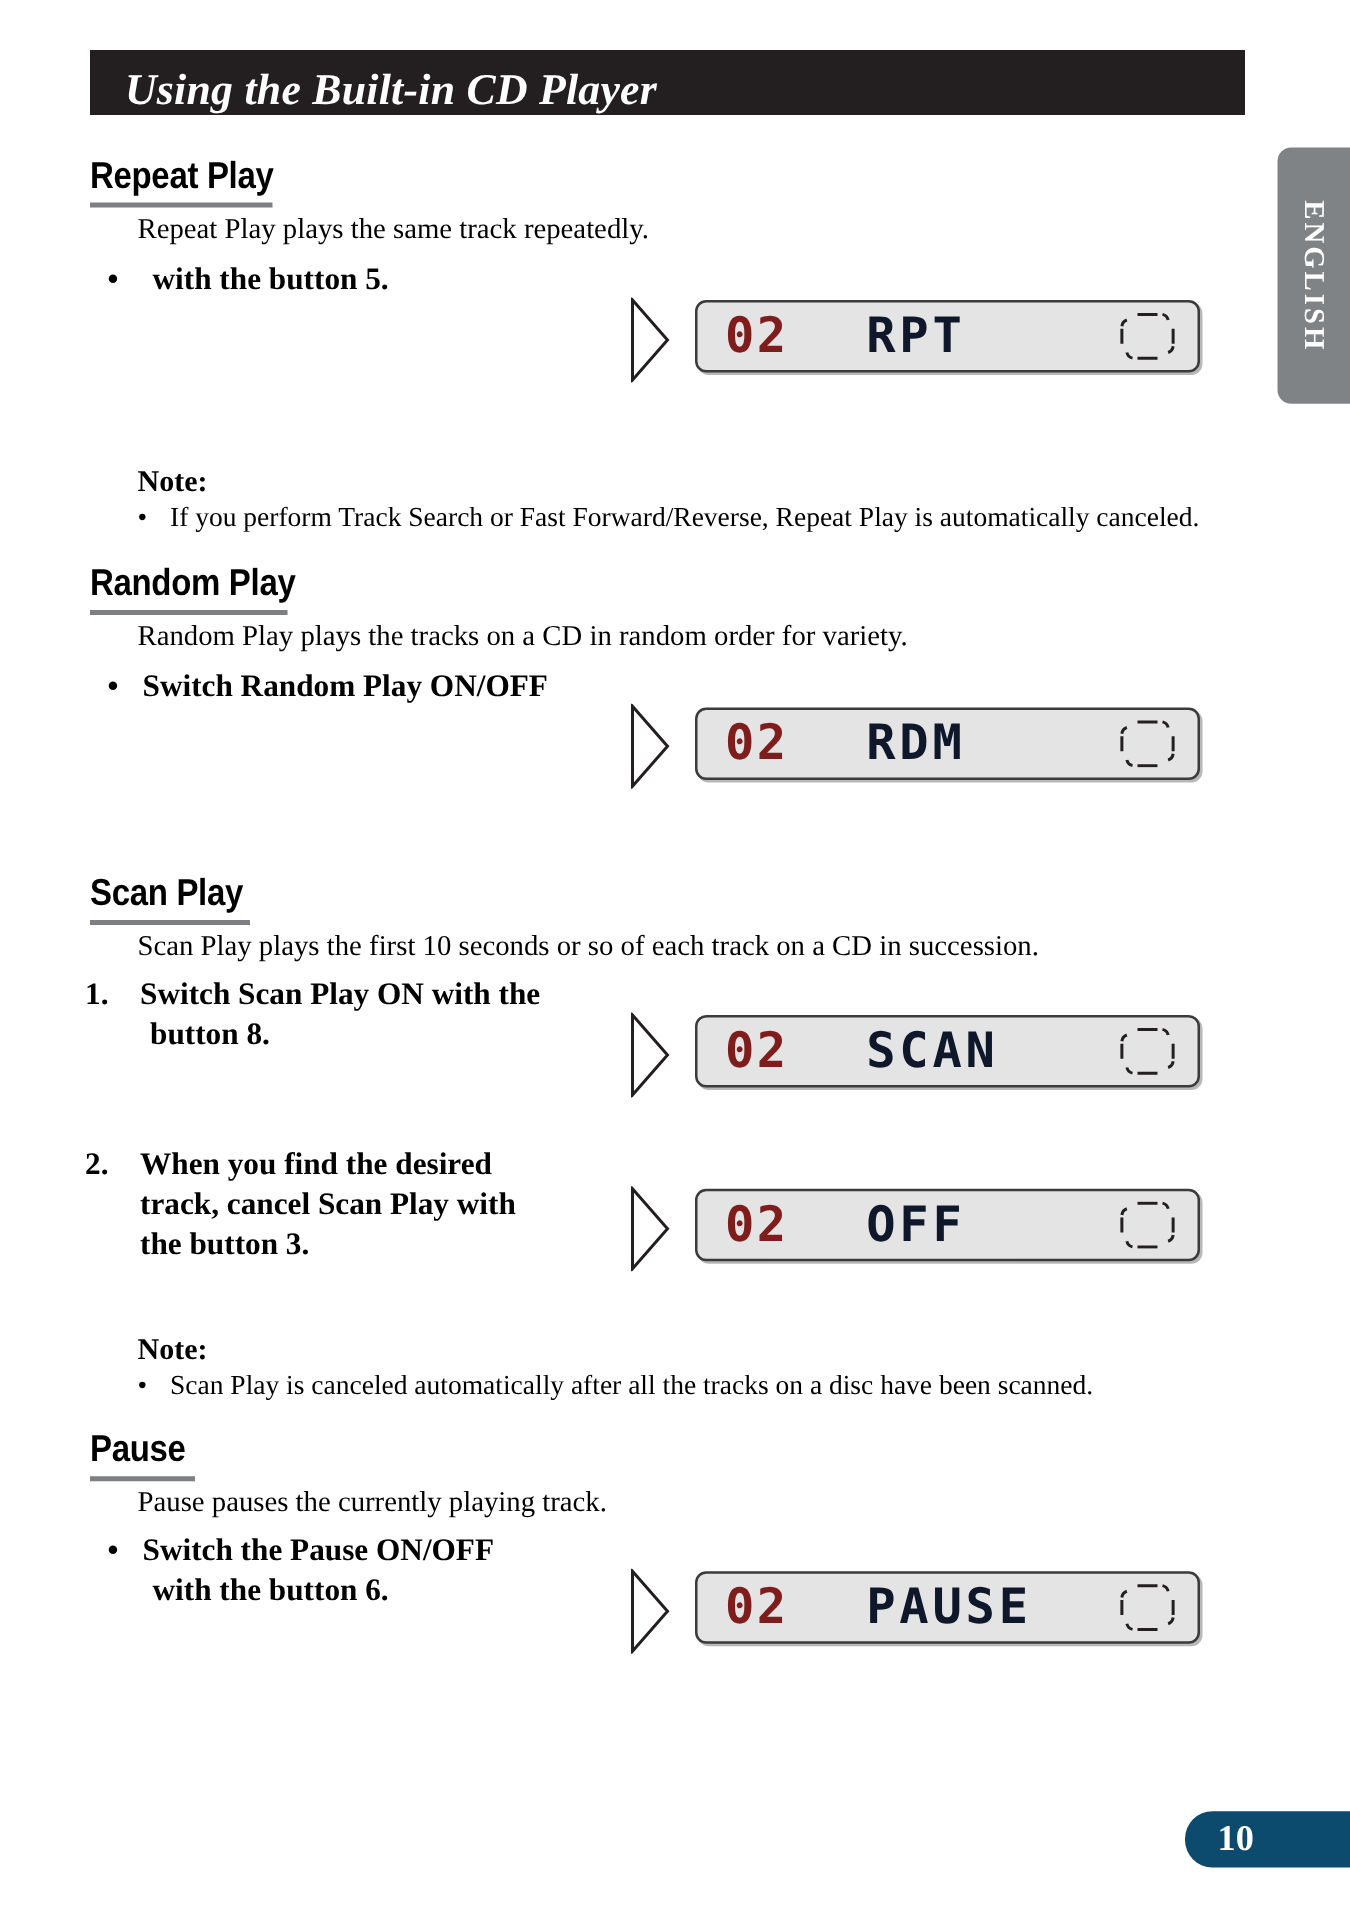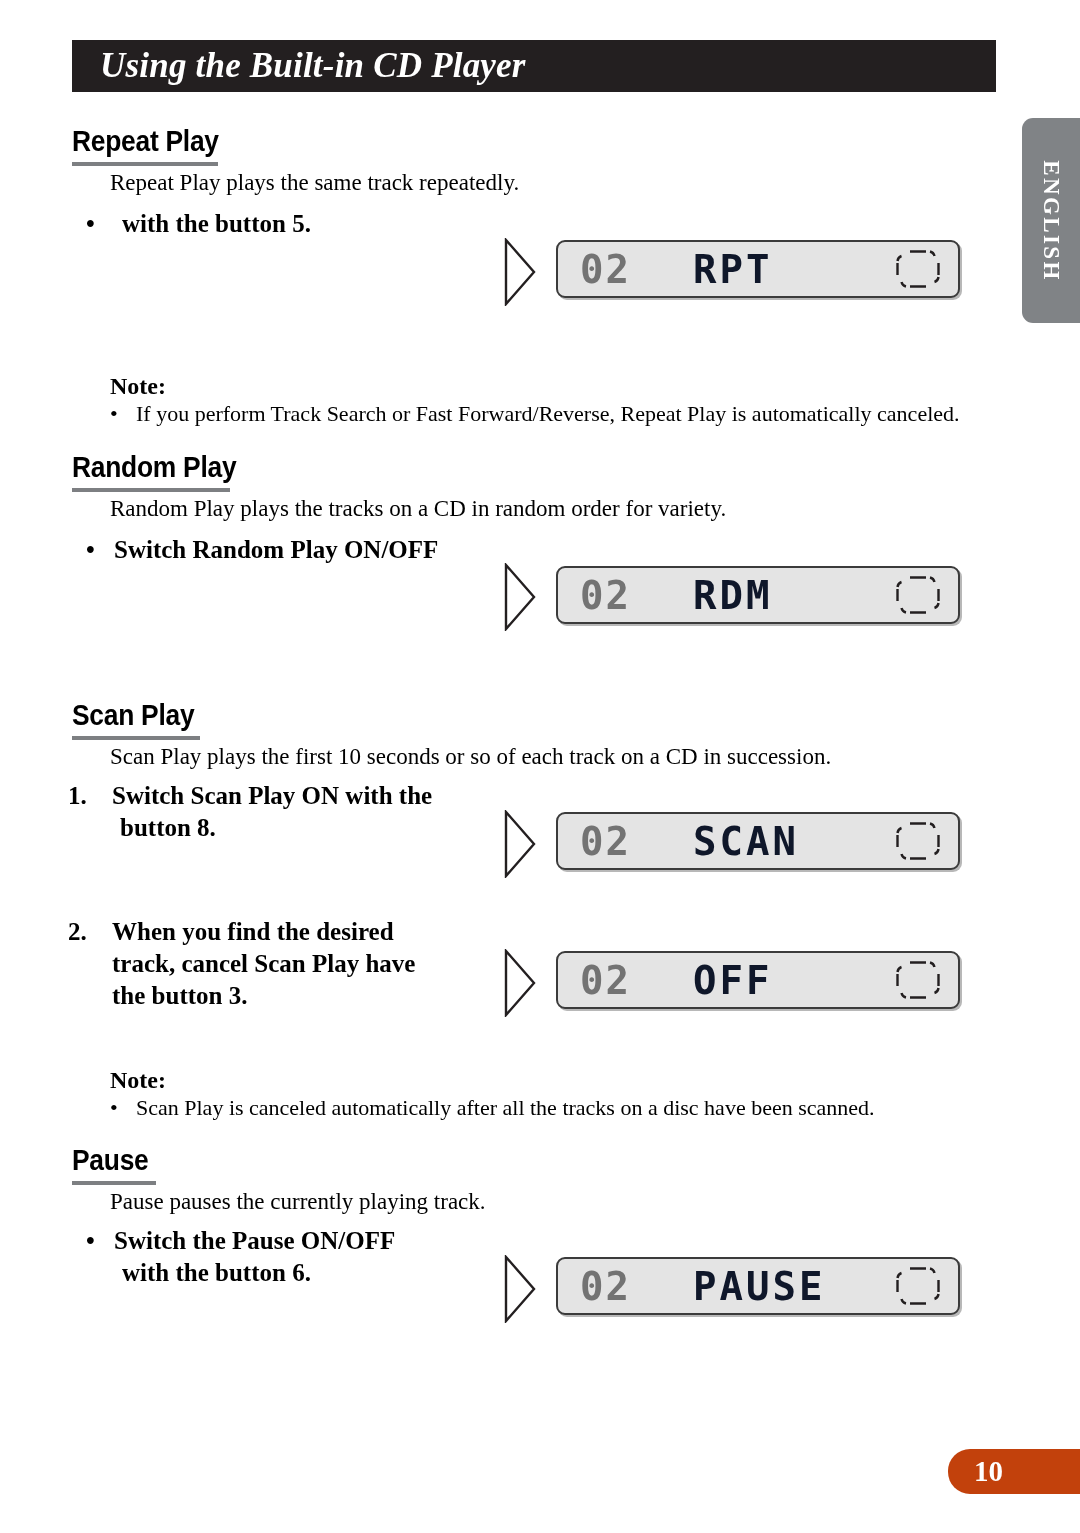--- a/index.html
+++ b/index.html
@@ -18,21 +18,21 @@
 
   
   .header-bar {
     position: absolute;
     left: 72px;
     top: 40px;
     width: 924px;
     height: 52px;
     background: #231f20;
     display: flex;
-    align-items: center;
+    align-items: flex-end;
   }
   .header-title {
     color: #ffffff;
     font-family: "Liberation Serif", "DejaVu Serif", serif;
     font-style: italic;
     font-weight: bold;
     font-size: 35px;
     letter-spacing: 0.2px;
     padding-left: 28px;
     white-space: nowrap;
@@ -144,21 +144,21 @@
   }
   .lcd-track {
     position: absolute;
     left: 22px;
     top: 50%;
     transform: translateY(-50%);
     font-family: "DejaVu Sans Mono", "Liberation Mono", monospace;
     font-weight: bold;
     font-size: 39px;
     letter-spacing: 2px;
-    color: #737373;
+    color: #7f1d1d;
     line-height: 1;
   }
   .lcd-text {
     position: absolute;
     left: 135px;
     top: 50%;
     transform: translateY(-50%);
     font-family: "DejaVu Sans Mono", "Liberation Mono", monospace;
     font-weight: bold;
     font-size: 39px;
@@ -196,21 +196,21 @@
     flex: none;
   }
 
   
   .page-num-bar {
     position: absolute;
     left: 948px;
     top: 1449px;
     width: 132px;
     height: 45px;
-    background: #c2410c;
+    background: #0c4a6e;
     border-radius: 22px 0 0 22px;
     display: flex;
     align-items: center;
   }
   .page-num {
     color: #ffffff;
     font-family: "Liberation Serif", "DejaVu Serif", serif;
     font-weight: bold;
     font-size: 29px;
     padding-left: 26px;
@@ -310,21 +310,21 @@
     <span class="lcd-text">SCAN</span>
     <svg class="lcd-disc" viewBox="0 0 44 38">
       <path d="M14,1.5 H30 M38.5,6 A6,6 0 0 0 34,1.5 M42.5,13 V25 M38.5,32 A6,6 0 0 0 42.5,27 M30,36.5 H14 M5.5,32 A6,6 0 0 0 10,36.5 M1.5,25 V13 M5.5,6 A6,6 0 0 0 1.5,11" fill="none" stroke="#231f20" stroke-width="2.4" stroke-linecap="butt"></path>
     </svg>
   </div>
 
   <div class="instr" style="left:68px; top:916px; width:470px;">
     <span class="instr-marker">2.</span>
     <div class="instr-lines" style="padding-left:44px;">
       <div class="instr-line">When you find the desired</div>
-      <div class="instr-line" style="padding-left:0px;">track, cancel Scan Play have</div>
+      <div class="instr-line" style="padding-left:0px;">track, cancel Scan Play with</div>
       <div class="instr-line" style="padding-left:0px;">the button 3.</div>
     </div>
   </div>
 
   <svg class="arrow" style="left:504px; top:949px;" width="32" height="68" viewBox="0 0 32 68">
     <polygon points="2,2 30,34 2,66" fill="#ffffff" stroke="#231f20" stroke-width="2.4" stroke-linejoin="miter"></polygon>
   </svg>
 
   <div class="lcd" style="left:556px; top:951px; width:404px; height:58px;">
     <span class="lcd-track">02</span>

